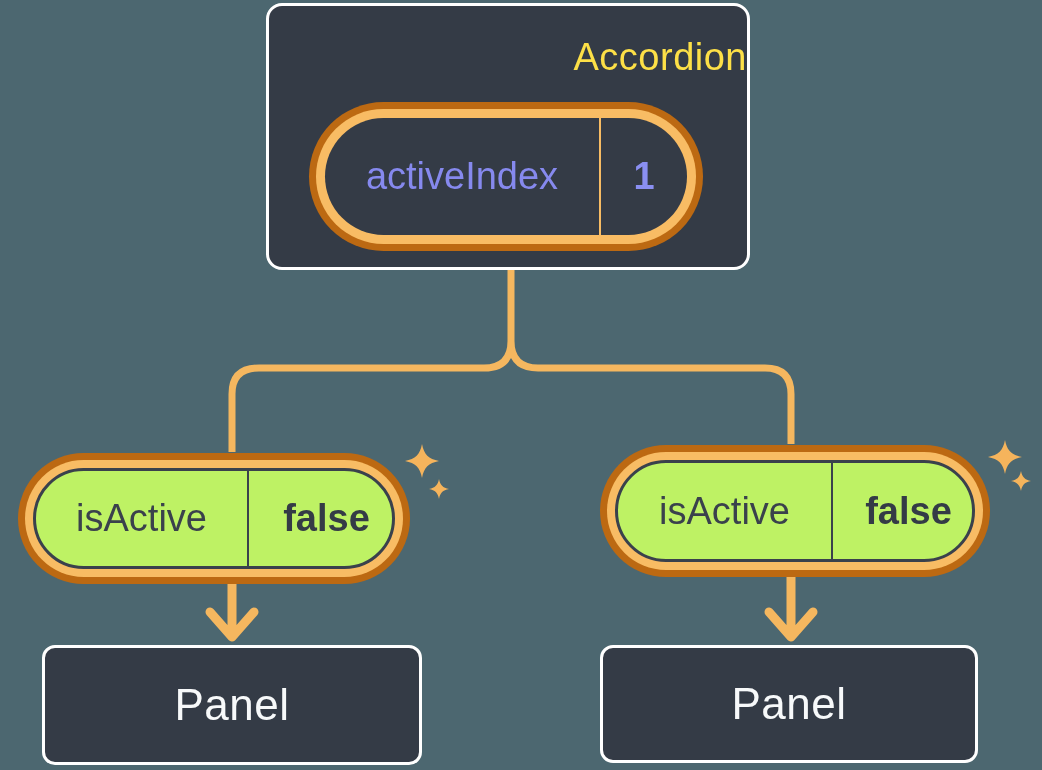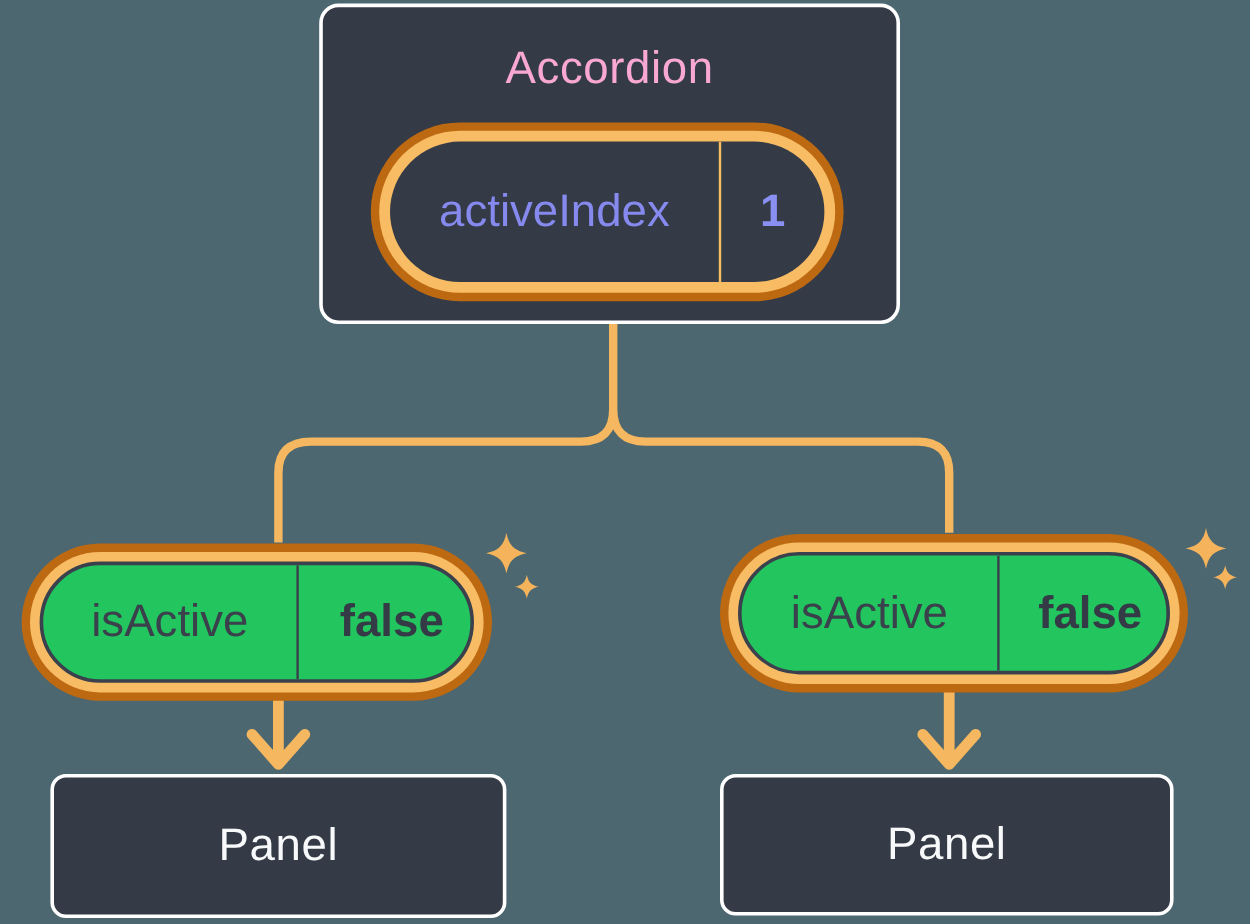--- a/index.html
+++ b/index.html
@@ -28,22 +28,22 @@
     border: 3px solid #FFFFFF;
     border-radius: 16px;
     box-sizing: border-box;
     z-index: 2;
   }
   .accordion-box { left: 266px; top: 3px; width: 484px; height: 267px; }
   .box-title {
     position: absolute;
     left: 0; right: 0;
     top: 30px;
-    text-align: center;
-    color: #f9a8d4;
+    text-align: right;
+    color: #fde047;
     font-size: 38px;
     letter-spacing: 0.5px;
   }
   .pill {
     position: absolute;
     display: flex;
     align-items: stretch;
     border-radius: 999px;
     box-sizing: border-box;
     z-index: 2;
@@ -58,38 +58,38 @@
   .state-pill {
     left: 325px; top: 118px;
     width: 362px; height: 117px;
     background: #343B46;
     box-shadow: 0 0 0 9px #F8BC64, 0 0 0 16px #BC6912;
   }
   .state-pill .cell-name  { width: 274px; color: #8689EE; }
   .state-pill .cell-value { flex: 1; color: #8A8FF2; font-weight: bold; }
   .state-pill .divider { width: 2px; background: #F8BC64; }
   .prop-pill {
-    background: #22c55e;
+    background: #bef264;
     border: 3px solid #3A414C;
     box-shadow: 0 0 0 8px #F8BC64, 0 0 0 15px #BC6912;
   }
   .prop-pill .divider { width: 2px; background: #3A414C; }
   .prop-pill .cell-name  { color: #3A414C; }
   .prop-pill .cell-value { flex: 1; color: #343B46; font-weight: bold; margin-left: 12px; }
   .prop-pill-left  { left: 33px;  top: 468px; width: 362px; height: 101px; }
   .prop-pill-left  .cell-name { width: 211px; }
   .prop-pill-right { left: 615px; top: 460px; width: 360px; height: 102px; }
   .prop-pill-right .cell-name { width: 213px; }
   .panel-box {
     border-radius: 13px;
     display: flex;
     align-items: center;
     justify-content: center;
     color: #F7F9FA;
-    font-size: 38px;
+    font-size: 44px;
     letter-spacing: 0.5px;
   }
   .panel-left  { left: 42px;  top: 645px; width: 380px; height: 120px; }
   .panel-right { left: 600px; top: 645px; width: 378px; height: 118px; }
 </style>
 </head>
 <body>
 
 <div class="canvas">
 

